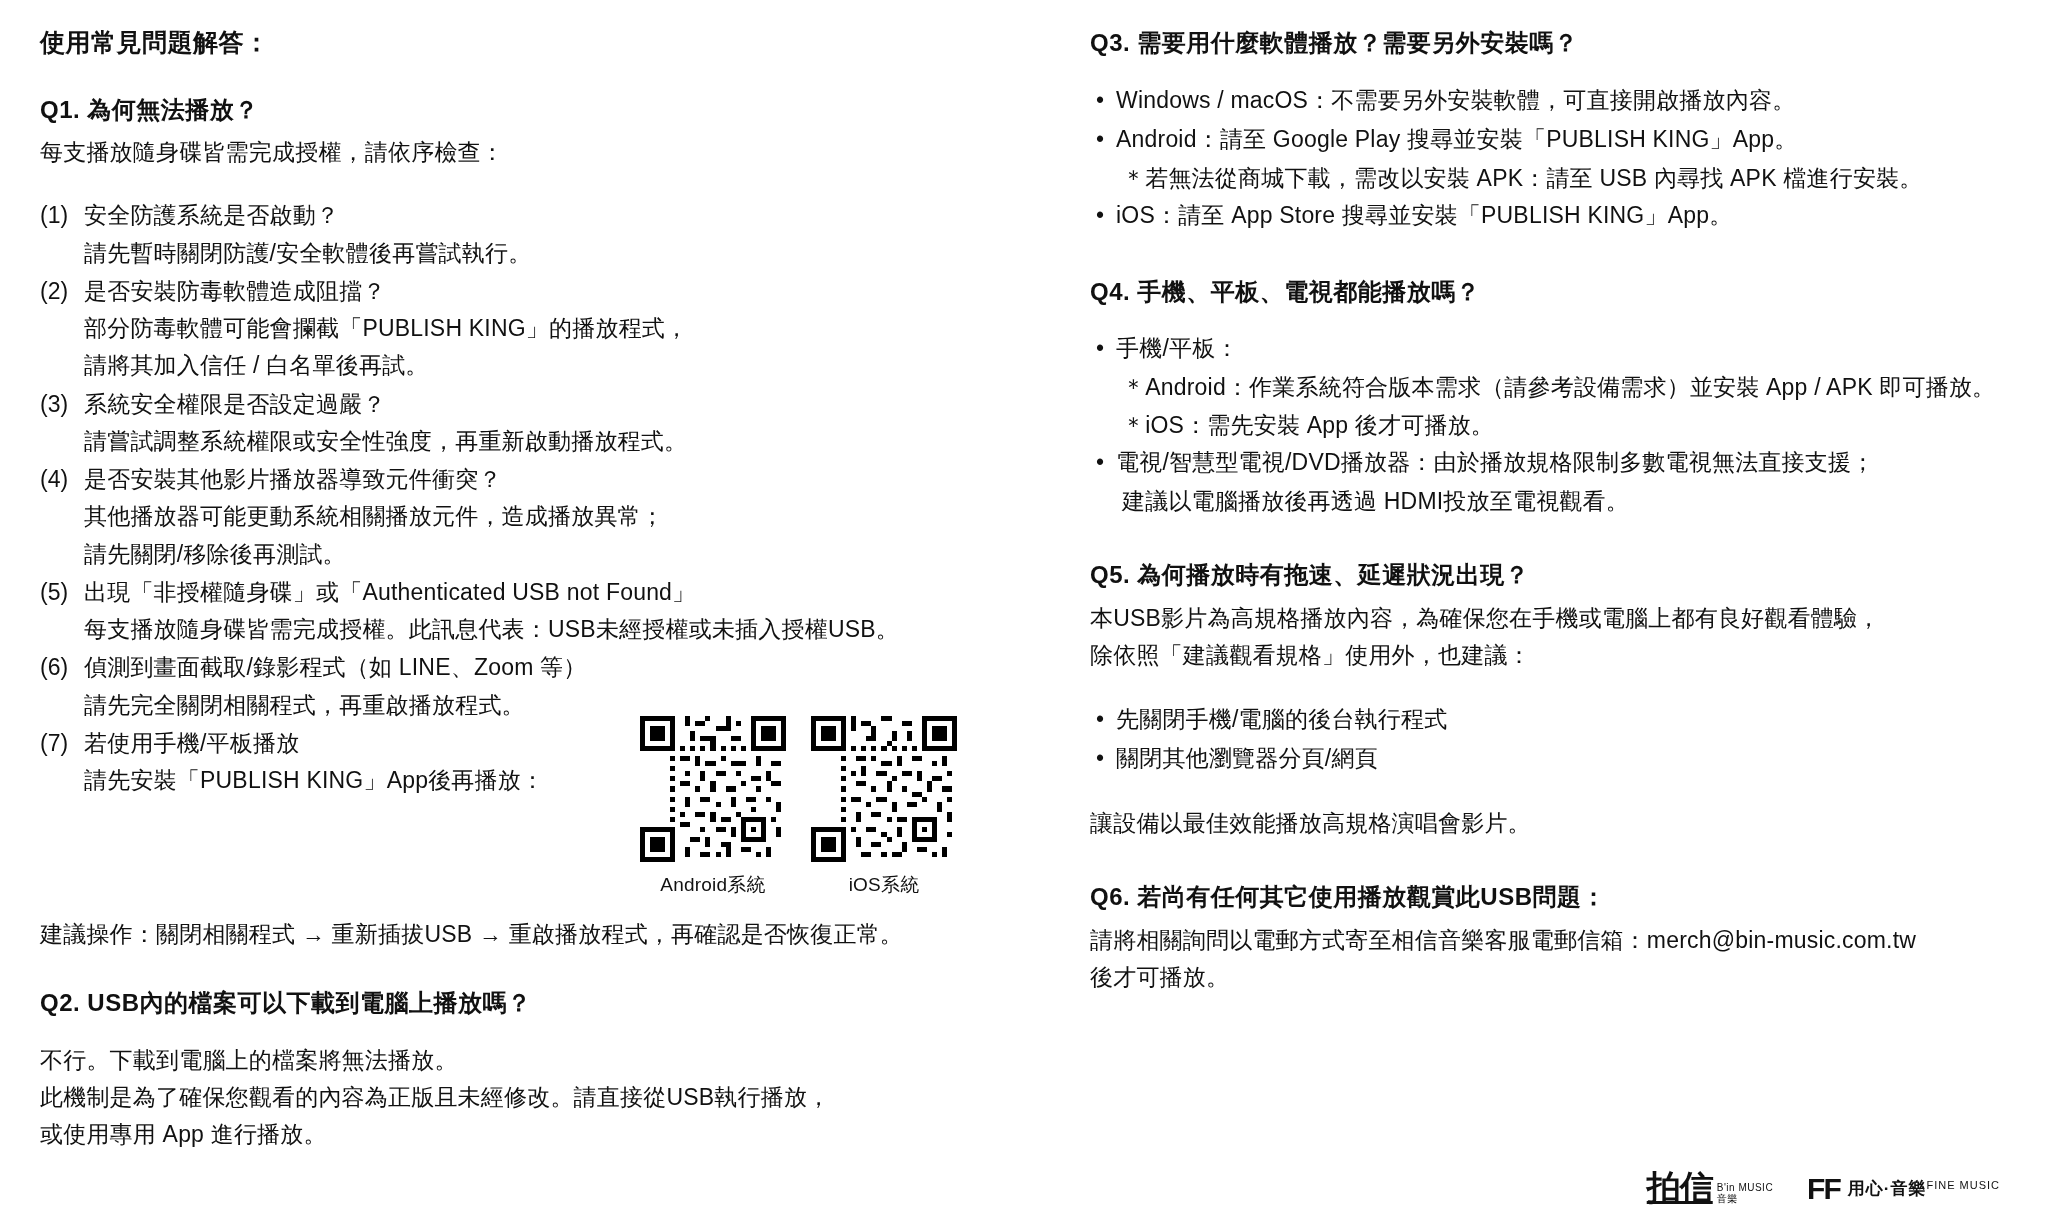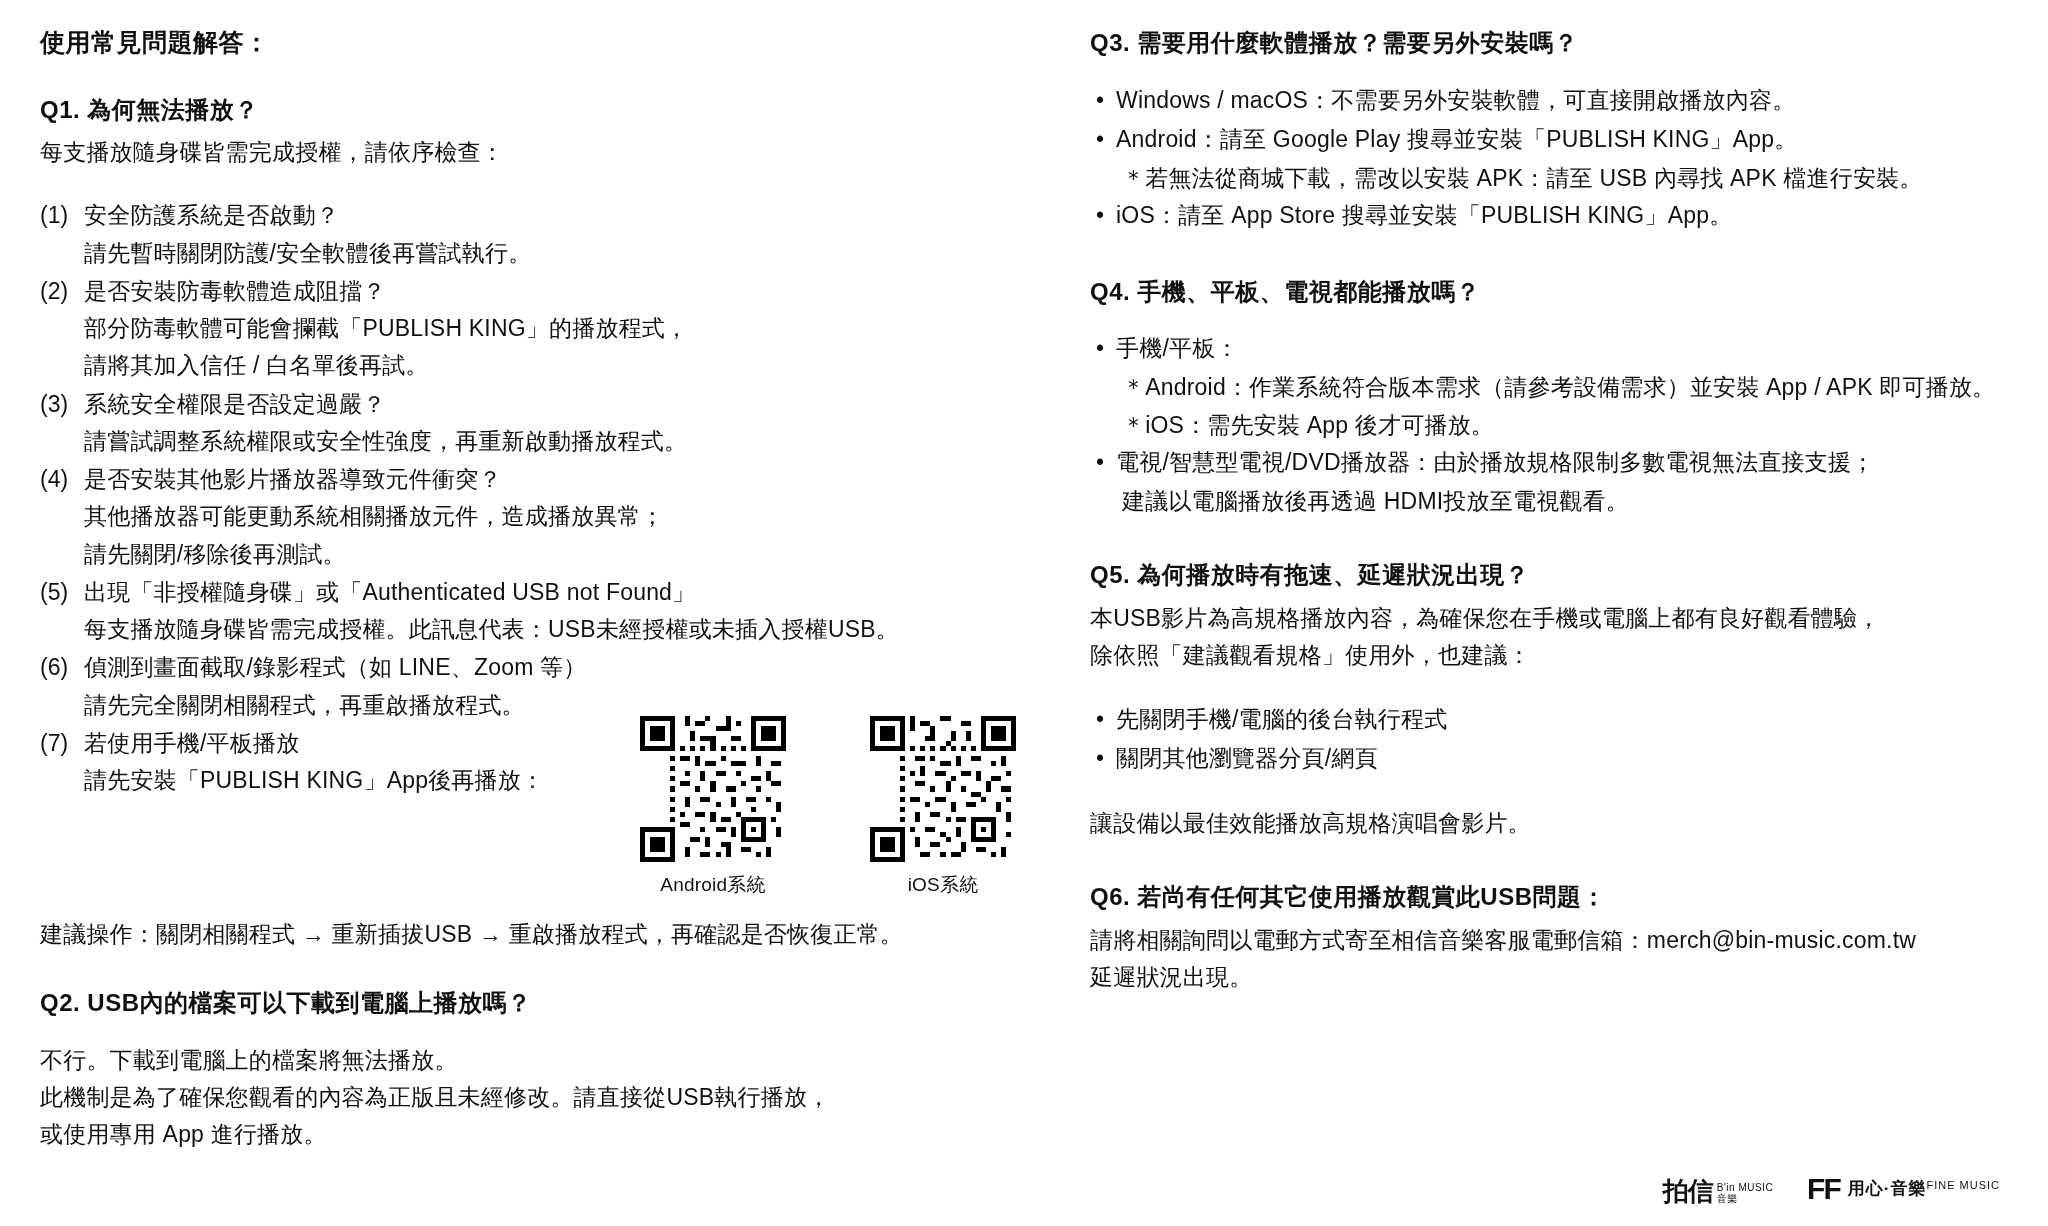--- a/index.html
+++ b/index.html
@@ -102,21 +102,21 @@
     line-height: 1.62;
     padding-left: 32px;
     letter-spacing: 0.2px;
   }
   
   .qr-block {
     position: absolute;
     left: 600px;
     top: 690px;
     display: flex;
-    gap: 84px;
+    gap: 25px;
   }
   .qr-wrap {
     display: flex;
     flex-direction: column;
     align-items: center;
   }
   .qr {
     width: 146px;
     height: 146px;
     display: block;
@@ -149,24 +149,25 @@
     display: flex;
     align-items: flex-end;
     gap: 34px;
   }
   .logo-bin {
     display: flex;
     align-items: flex-end;
     gap: 4px;
   }
   .logo-bin .mark {
-    font-size: 26px;
+    font-size: 34px;
     font-weight: bold;
     letter-spacing: -1px;
     line-height: 1;
+    text-decoration: underline;
   }
   .logo-bin .stack {
     display: flex;
     flex-direction: column;
     line-height: 1.05;
   }
   .logo-bin .stack .top {
     font-size: 10px;
     letter-spacing: 0.5px;
   }
@@ -558,21 +559,21 @@
       </div>
     </div>
 
     <div class="gap-md"></div>
     <div class="para">讓設備以最佳效能播放高規格演唱會影片。</div>
 
     <div class="gap-lg"></div>
 
     <div class="q-head">Q6. 若尚有任何其它使用播放觀賞此USB問題：</div>
     <div class="para">請將相關詢問以電郵方式寄至相信音樂客服電郵信箱：merch@bin-music.com.tw</div>
-    <div class="para">延遲狀況出現。</div>
+    <div class="para">後才可播放。</div>
 
   </div>
 
   <div class="logos">
     <div class="logo-bin">
       <div class="mark">拍信</div>
       <div class="stack">
         <div class="top">B'in MUSIC</div>
         <div class="bot">音樂</div>
       </div>

